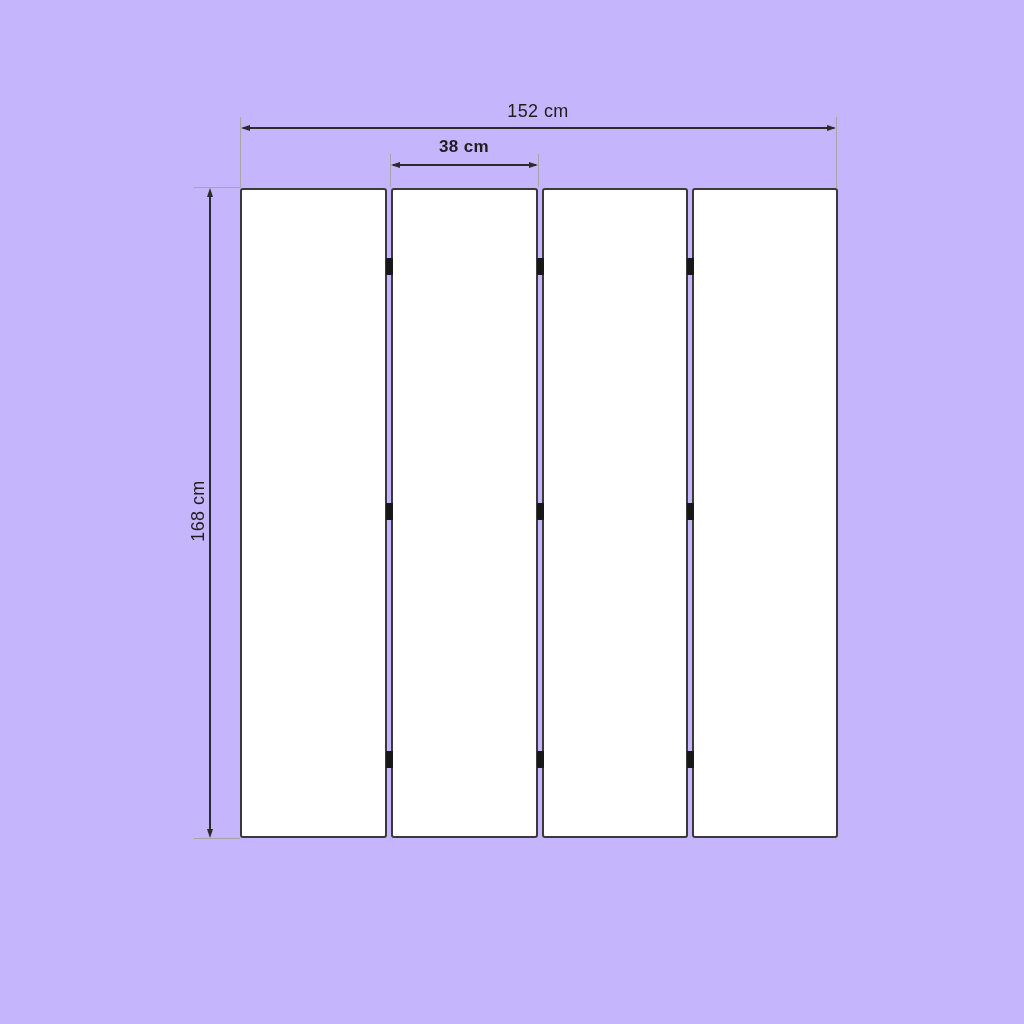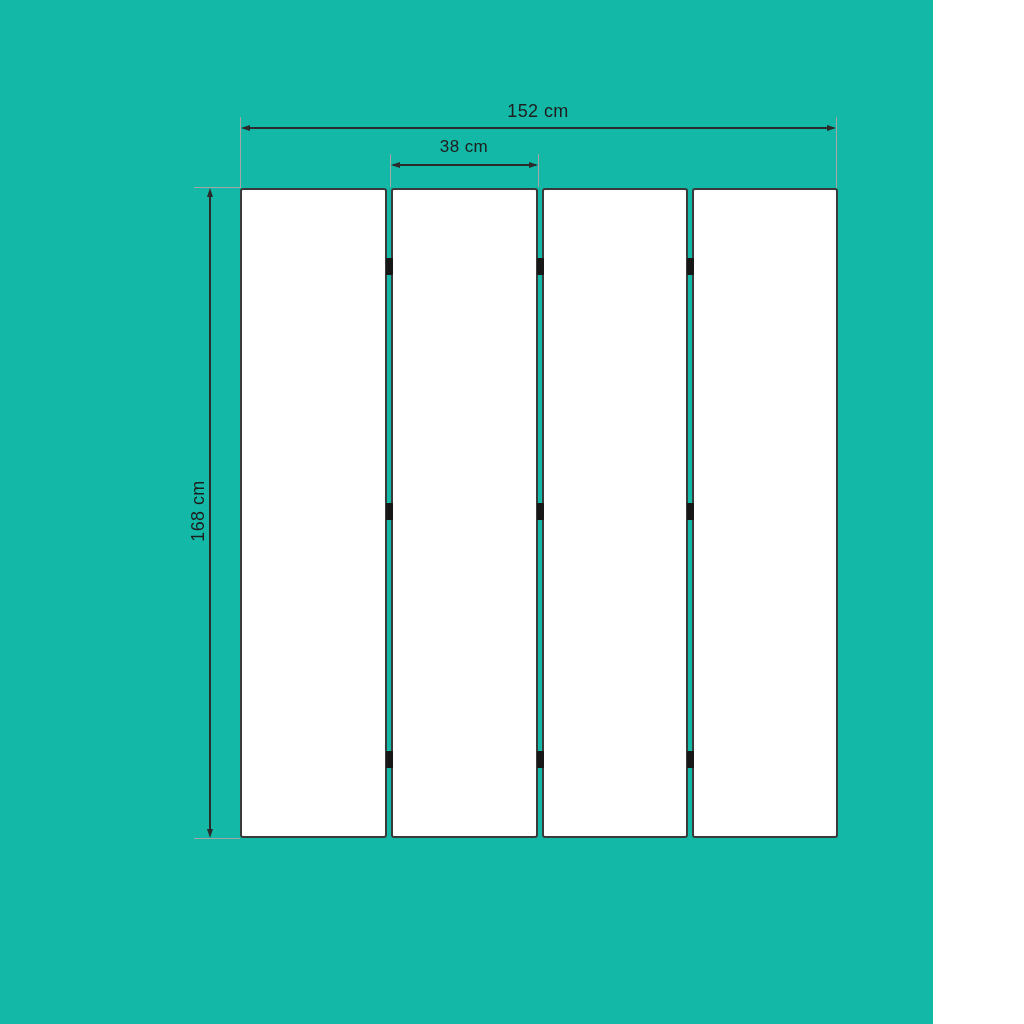--- a/index.html
+++ b/index.html
@@ -1,19 +1,19 @@
 <!DOCTYPE html>
 <html><head>
 <meta charset="utf-8">
 <style>
   html,body{margin:0;padding:0;background:#ffffff;}
   .canvas{
-    position:relative;width:925px;height:1024px;background:#14b8a6;
+    position:relative;width:1024px;height:1024px;background:#c4b5fd;
     font-family:"Liberation Sans","DejaVu Sans",sans-serif;
-    color:#1e1e1e;overflow:hidden;padding-left:8px;
+    color:#1e1e1e;overflow:hidden;
   }
   
   .panel{
     position:absolute;top:188px;height:650px;box-sizing:border-box;
     background:#ffffff;border:2px solid #3a3a3a;border-radius:3px;
   }
   .p1{left:240px;width:147px;}
   .p2{left:391px;width:147px;}
   .p3{left:542px;width:146px;}
   .p4{left:692px;width:146px;}
@@ -64,21 +64,21 @@
     <div class="arrow right" style="left:827px;top:125px;"></div>
     <div class="dim-label" style="left:438px;top:100px;width:200px;">152 cm</div>
   </div>
 
   <div>
     <div class="ext" style="left:390px;top:154px;width:1px;height:33px;"></div>
     <div class="ext" style="left:538px;top:154px;width:1px;height:33px;"></div>
     <div class="dimline-h" style="left:393px;top:164px;width:143px;"></div>
     <div class="arrow left" style="left:391px;top:162px;"></div>
     <div class="arrow right" style="left:529px;top:162px;"></div>
-    <div class="dim-label small" style="left:389px;top:136px;width:150px;">38 cm</div>
+    <div class="dim-label small" style="left:389px;top:136px;width:150px;font-weight:bold;">38 cm</div>
   </div>
 
   <div>
     <div class="ext" style="left:194px;top:187px;width:46px;height:1px;"></div>
     <div class="ext" style="left:194px;top:838px;width:46px;height:1px;"></div>
     <div class="dimline-v" style="left:209px;top:191px;height:640px;"></div>
     <div class="arrow up" style="left:207px;top:188px;"></div>
     <div class="arrow down" style="left:207px;top:829px;"></div>
     <div class="dim-label vertical" style="left:148px;top:500px;width:100px;height:22px;">168 cm</div>
   </div>

